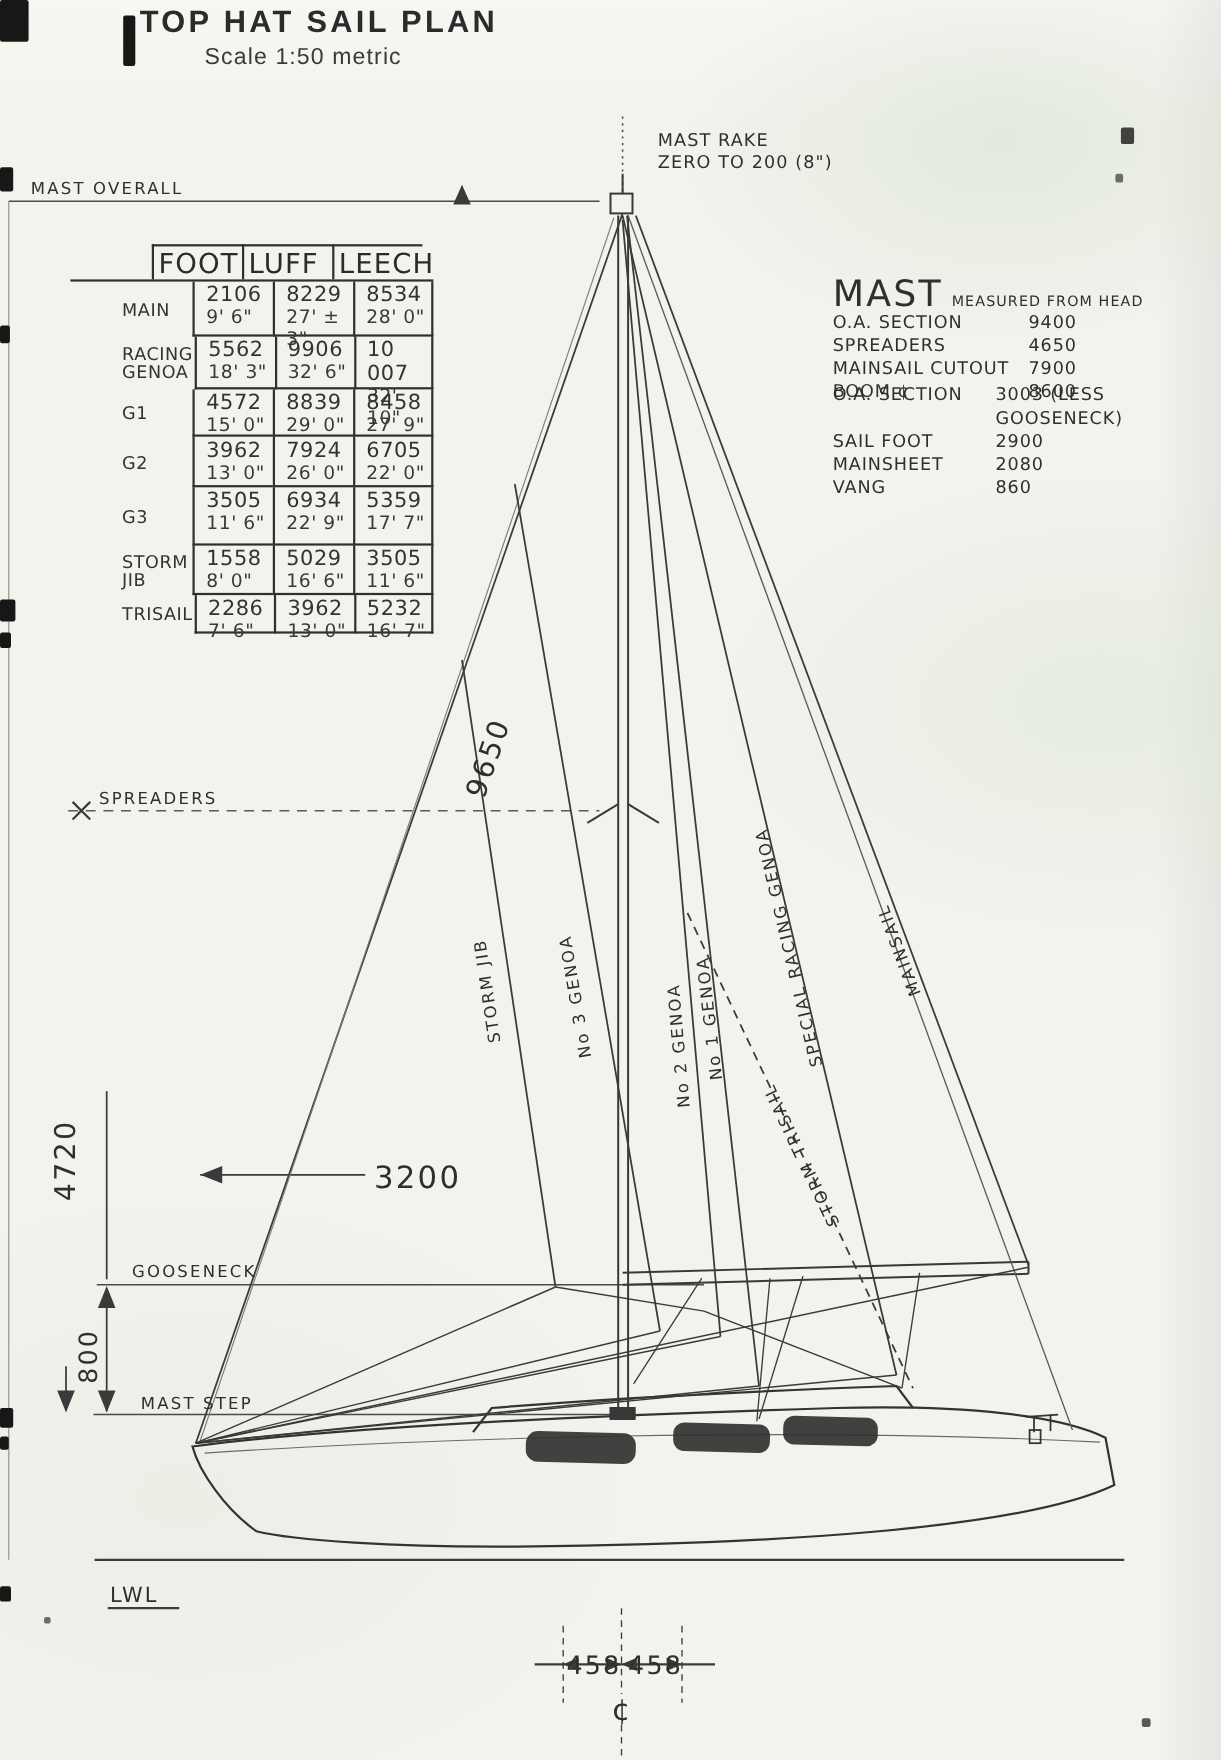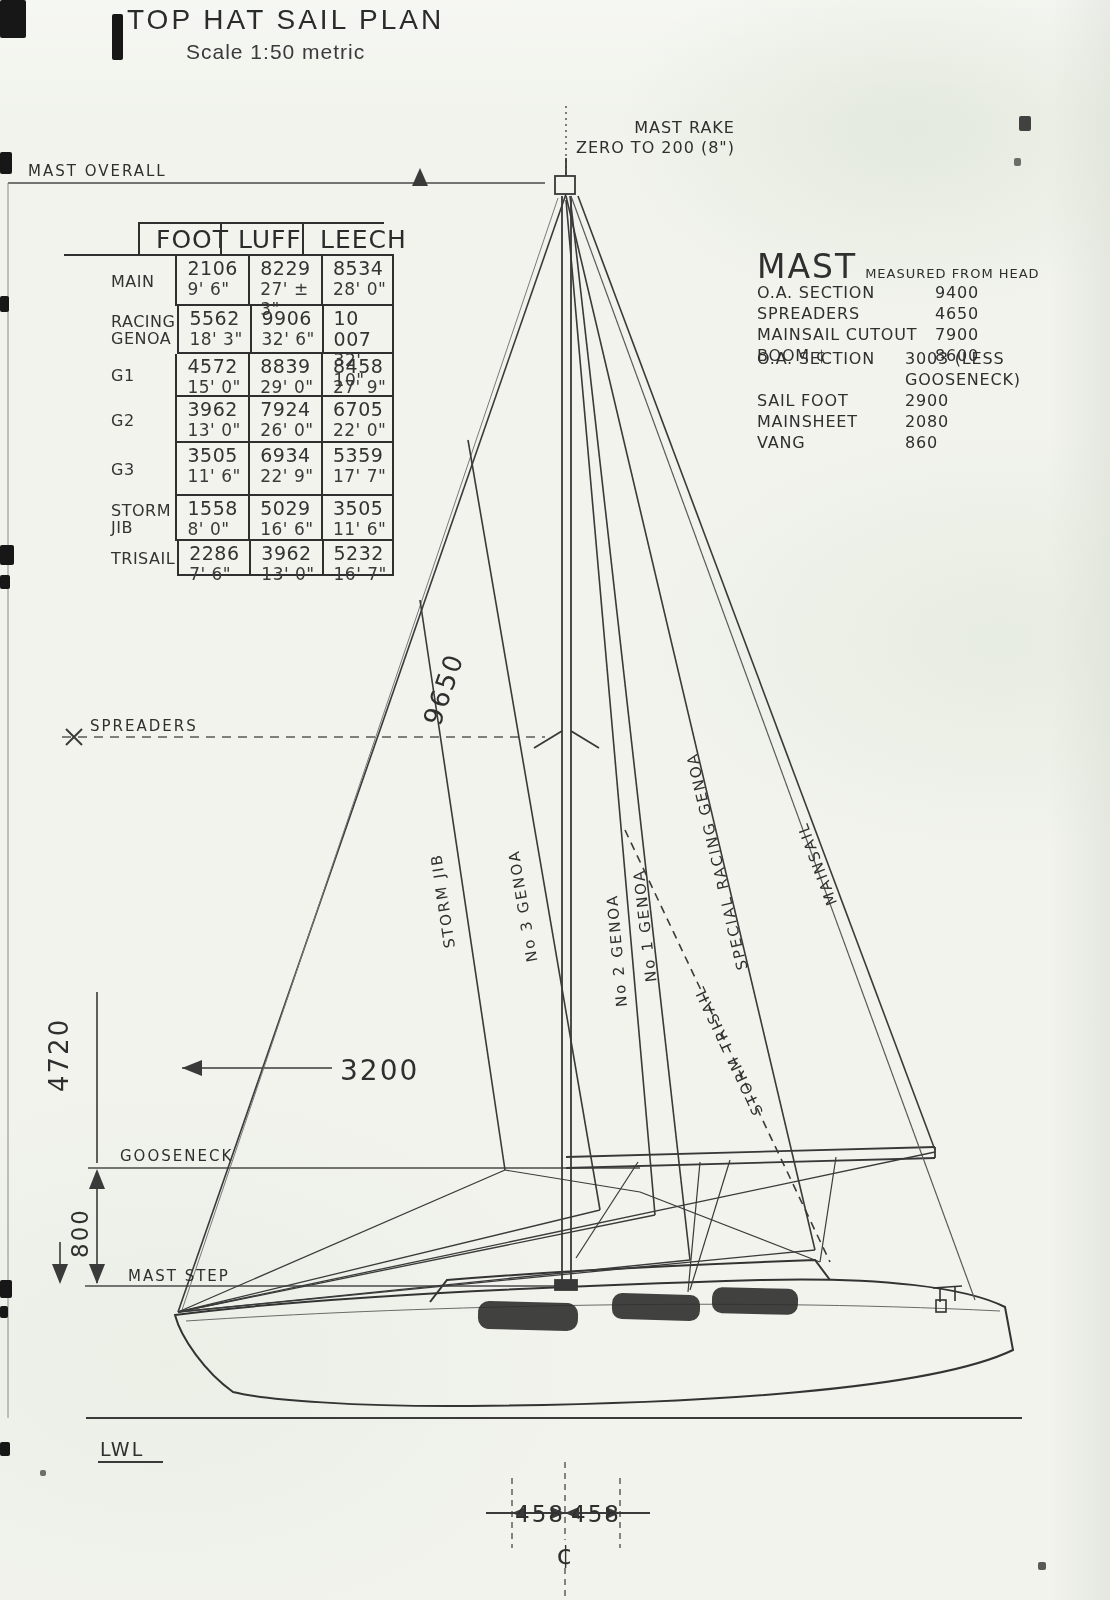--- a/index.html
+++ b/index.html
@@ -9,32 +9,32 @@
     background-image:
       radial-gradient(ellipse 420px 260px at 82% 8%, rgba(214,224,208,.5), rgba(0,0,0,0) 70%),
       radial-gradient(ellipse 500px 300px at 90% 40%, rgba(219,228,214,.45), rgba(0,0,0,0) 70%),
       radial-gradient(ellipse 600px 400px at 15% 85%, rgba(226,233,222,.4), rgba(0,0,0,0) 70%),
       linear-gradient(to left, rgba(120,130,115,.10), rgba(0,0,0,0) 60px),
       linear-gradient(to bottom, rgba(255,255,255,.35), rgba(0,0,0,0) 120px);
     font-family:"Liberation Sans", sans-serif;
     color:#2e2e2e;
   }
   
-  .title{position:absolute;left:127px;top:4px;font-size:28px;font-weight:normal;letter-spacing:3px;color:#2b2b2b;text-align:center;}
+  .title{position:absolute;left:127px;top:4px;font-size:28px;font-weight:bold;letter-spacing:3px;color:#2b2b2b;text-align:center;}
   .subtitle{position:absolute;left:186px;top:40px;font-size:21px;letter-spacing:1px;color:#3a3a3a;}
   
-  .rake-note{position:absolute;left:576px;top:118px;font-size:16px;line-height:20px;letter-spacing:1px;color:#2f2f2f;font-family:"DejaVu Sans",sans-serif;text-align:right;}
+  .rake-note{position:absolute;left:598px;top:118px;font-size:16px;line-height:20px;letter-spacing:1px;color:#2f2f2f;font-family:"DejaVu Sans",sans-serif;}
   
   .sail-table{position:absolute;left:64px;top:222px;width:330px;font-family:"DejaVu Sans",sans-serif;}
   .trow{display:flex;}
   .lcell{width:74px;display:flex;align-items:center;font-size:16px;letter-spacing:.5px;line-height:17px;color:#333;padding-right:2px;box-sizing:border-box;margin-left:47px;}
   .dcell{width:82px;box-sizing:border-box;border-left:2px solid #2f2f2f;border-bottom:2px solid #2f2f2f;padding:2px 0 2px 10px;}
   .dcell.last{border-right:2px solid #2f2f2f;}
   .thead{display:flex;border-bottom:2px solid #2f2f2f;}
-  .thead .hcell{width:82px;box-sizing:border-box;border-left:2px solid #2f2f2f;border-top:2px solid #2f2f2f;font-size:25px;letter-spacing:1px;padding:1px 0 0 16px;color:#2b2b2b;}
+  .thead .hcell{width:82px;box-sizing:border-box;border-left:2px solid #2f2f2f;border-top:2px solid #2f2f2f;font-size:25px;letter-spacing:1px;padding:1px 0 0 4px;color:#2b2b2b;}
   .thead .corner{width:74px;}
   .mm{font-size:19px;line-height:21px;color:#333;letter-spacing:.5px;}
   .ft{font-size:17px;line-height:20px;color:#3a3a3a;letter-spacing:.5px;}
   
   .spec{position:absolute;font-family:"DejaVu Sans",sans-serif;color:#2f2f2f;}
   .spec-title{font-size:33px;letter-spacing:2px;line-height:30px;}
   .spec-sub{font-size:13px;letter-spacing:1px;margin-left:8px;}
   .spec-row{display:flex;font-size:16px;line-height:21px;letter-spacing:.8px;}
   .spec-row .sl{flex:none;}
   .mast-spec .sl{width:178px;}

